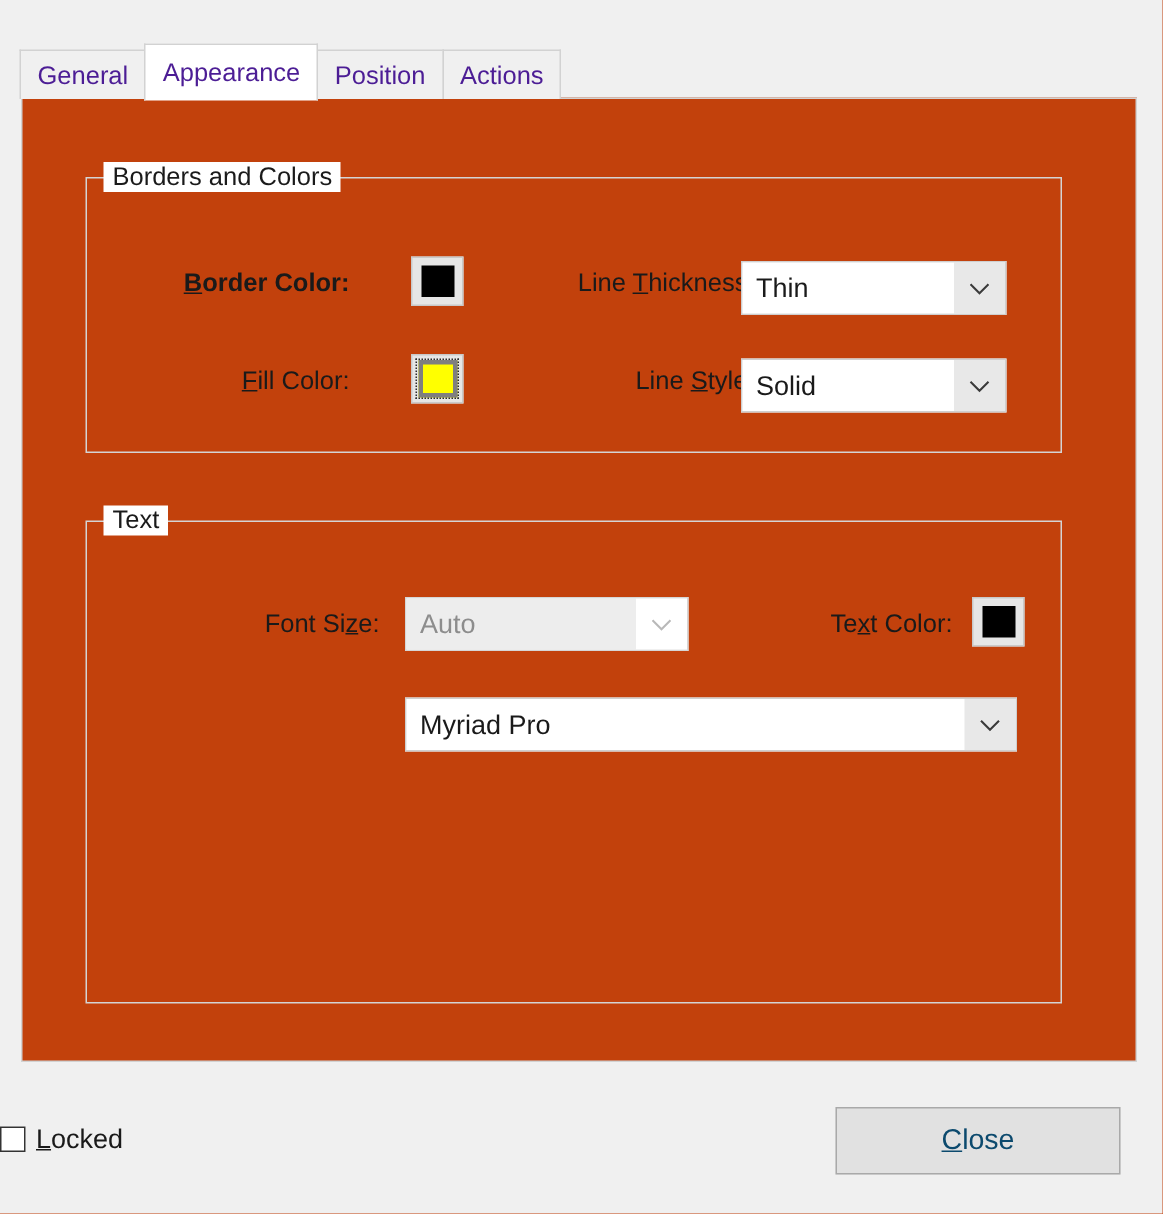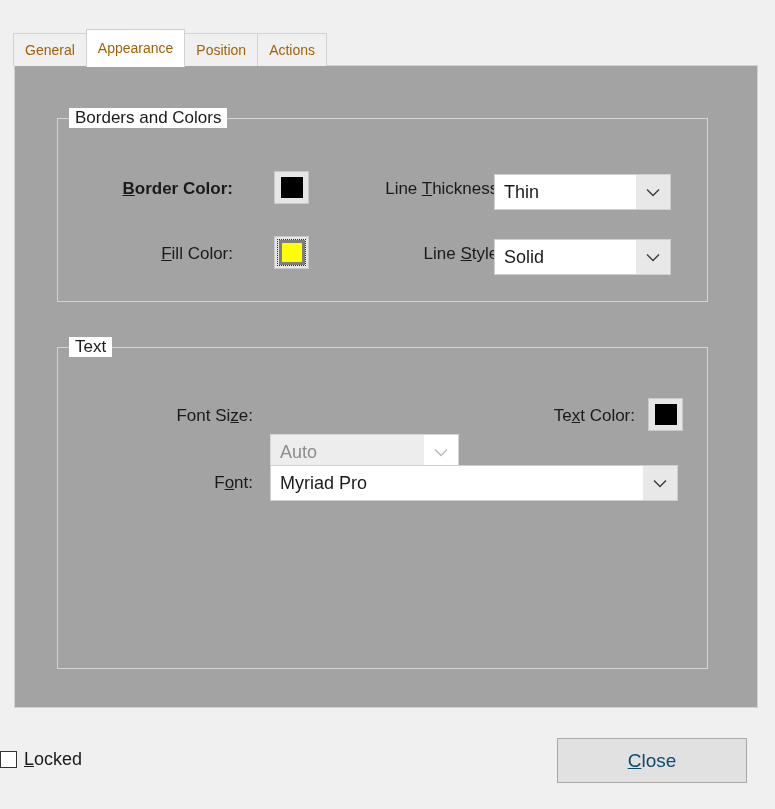--- a/index.html
+++ b/index.html
@@ -31,22 +31,22 @@
   .tab {
     height: 33px;
     box-sizing: border-box;
     padding: 0 11px;
     display: flex;
     align-items: center;
     justify-content: center;
     background: #f0f0f0;
     border: 1px solid #d2d2d2;
     border-bottom: none;
-    color: #a16207;
-    font-size: 14px;
+    color: #4c1d95;
+    font-size: 17px;
     line-height: 1;
     margin-right: -1px;
     cursor: default;
     white-space: nowrap;
   }
   .tab.active {
     height: 38px;
     background: #ffffff;
     border-color: #d2d2d2;
     position: relative;
@@ -55,21 +55,21 @@
     padding-bottom: 1px;
   }
 
   
   .panel {
     position: absolute;
     left: 14px;
     top: 65px;
     width: 744px;
     height: 643px;
-    background: #a3a3a3;
+    background: #c2410c;
     border: 1px solid #d2d2d2;
     box-sizing: border-box;
     z-index: 1;
   }
 
   
   .groupbox {
     position: absolute;
     border: 1px solid #d4d4d4;
     box-sizing: border-box;
@@ -160,21 +160,21 @@
   }
   .combo .combo-arrow {
     flex: 0 0 34px;
     background: #e8e8e8;
     display: flex;
     align-items: center;
     justify-content: center;
   }
   .combo .combo-arrow svg { display: block; }
 
-  .combo.disabled { border-color: #d6d6d6; background: #ffffff; margin-top: 36px; }
+  .combo.disabled { border-color: #d6d6d6; background: #ffffff; }
   .combo.disabled .combo-value { background: #ededed; color: #8d8d8d; }
   .combo.disabled .combo-arrow { background: #ffffff; }
 
   .combo.wide .combo-arrow { background: #e8e8e8; }
 
   
   .checkbox-row {
     position: absolute;
     left: 0;
     top: 749px;
@@ -283,21 +283,20 @@
             <path d="M1 1.5 L7 7.5 L13 1.5" fill="none" stroke="#b9b9b9" stroke-width="1.4"></path>
           </svg>
       </div>
     </div>
 
     <div class="field-label" style="left:422px; top:58px; width:155px;"><span>Te</span><u>x</u><span>t Color:</span></div>
     <button class="color-btn" style="left:590px; top:50px;">
       <span class="swatch" id="sw-text" style="background-color: rgb(0, 0, 0);"></span>
     </button>
 
-    <div class="field-label" style="left:40px; top:125px; width:155px;"><span>F</span><u>o</u><span>nt:</span></div>
     <div class="combo wide" style="left:212px; top:117px; width:408px;">
       <div class="combo-value">Myriad Pro</div>
       <div class="combo-arrow">
         <svg width="14" height="9" viewBox="0 0 14 9">
             <path d="M1 1.5 L7 7.5 L13 1.5" fill="none" stroke="#3c3c3c" stroke-width="1.4"></path>
           </svg>
       </div>
     </div>
   </div>
 </div>

